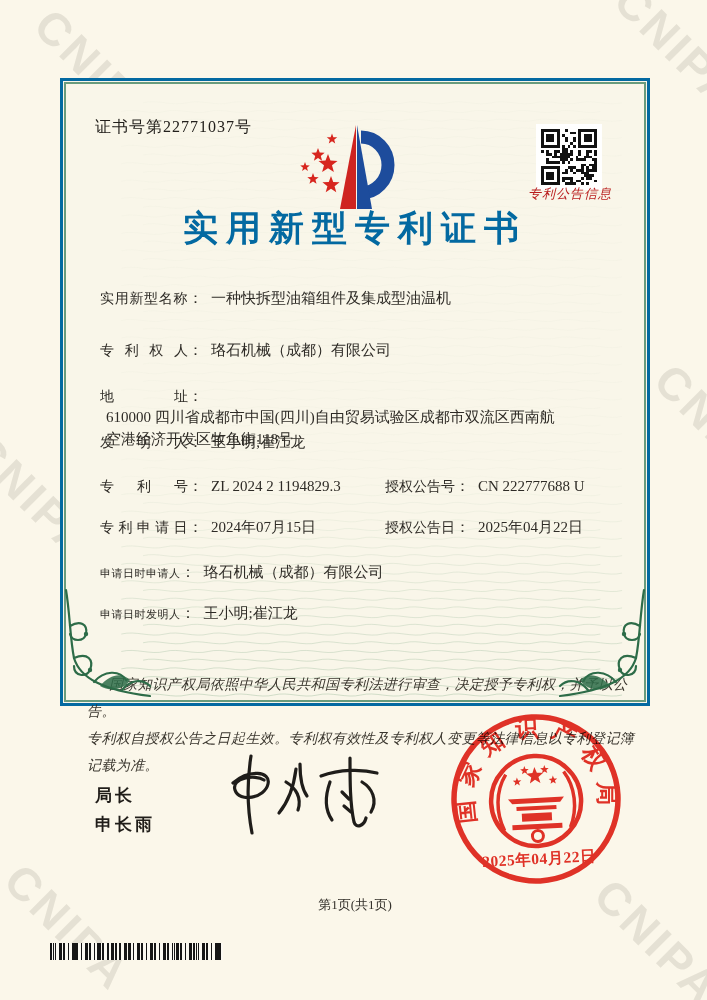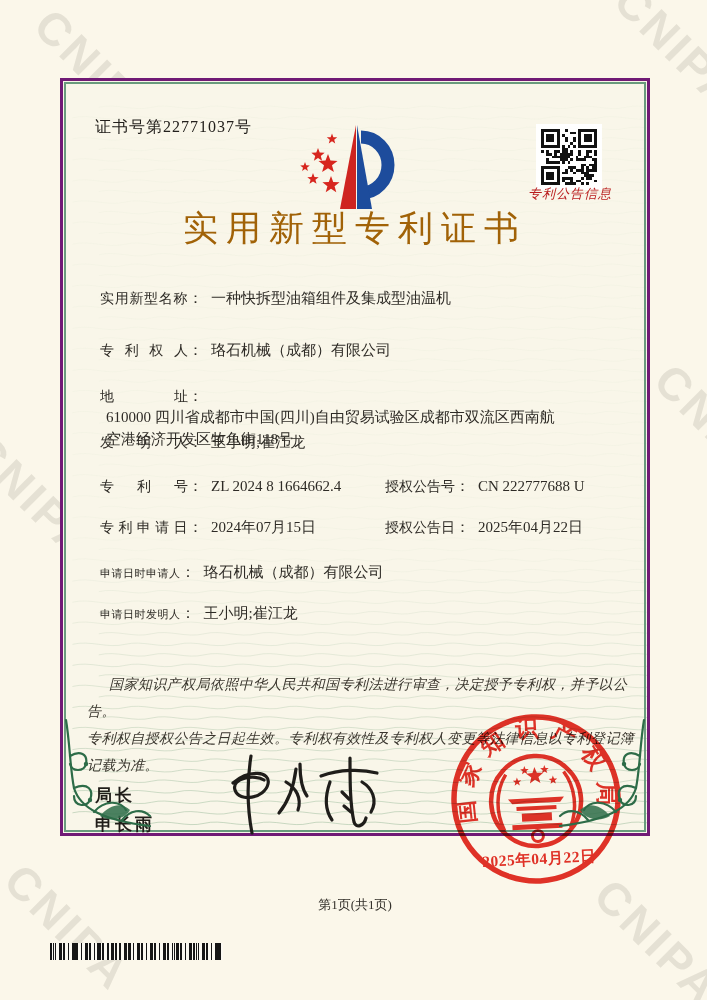--- a/index.html
+++ b/index.html
@@ -7,42 +7,42 @@
     width:707px;height:1000px;position:relative;overflow:hidden;
     background:#fbf7ea;
     font-family:"Liberation Serif","DejaVu Serif",serif;
   }
   .wm{
     position:absolute;font-family:"Liberation Sans","DejaVu Sans",sans-serif;
     font-weight:bold;font-size:46px;letter-spacing:3px;color:#7a7466;opacity:0.16;
     transform:rotate(45deg);transform-origin:center;white-space:nowrap;pointer-events:none;
   }
   .frame{
-    position:absolute;left:60px;top:78px;width:590px;height:758px;
-    border:3px solid #701a75;box-sizing:border-box;background:#f9f6e9;
+    position:absolute;left:60px;top:78px;width:590px;height:628px;
+    border:3px solid #0369a1;box-sizing:border-box;background:#f9f6e9;
   }
   .frame-inner{
     position:absolute;inset:1px;border:2px solid #699b7d;pointer-events:none;
   }
   #waves{position:absolute;left:0;top:0;width:100%;height:100%;}
   .certno{
     position:absolute;left:32px;top:36px;font-size:16px;color:#23201c;letter-spacing:1px;
   }
   #logo{position:absolute;left:232px;top:36px;}
   .qrbox{
     position:absolute;left:473px;top:43px;width:66px;height:66px;background:#ffffff;
     display:flex;align-items:center;justify-content:center;
   }
   .qrcaption{
     position:absolute;left:455px;top:104px;width:104px;text-align:center;
     font-size:13px;font-style:italic;color:#b91c1c;letter-spacing:1px;
   }
   .title{
     position:absolute;left:0;right:0;top:124px;text-align:center;
-    font-size:35px;font-weight:normal;letter-spacing:8px;padding-left:0;color:#a16207;
+    font-size:35px;font-weight:bold;letter-spacing:8px;padding-left:0;color:#0369a1;
   }
   .row{
     position:absolute;left:37px;font-size:15px;color:#2e2b26;white-space:nowrap;
   }
   .lbl{display:inline-block;width:88px;text-align:justify;text-align-last:justify;font-size:14px;}
   .lbl6{width:88px;letter-spacing:0.5px;}
   .colon{margin:0 2px 0 0;}
   .val{margin-left:6px;}
   .row.addr{white-space:normal;}
   .row.addr .val{display:inline-block;width:456px;vertical-align:top;line-height:22px;}
@@ -411,21 +411,21 @@
 
   <div class="row addr" style="top:306px">
     <span class="lbl">地址</span><span class="colon">：</span><span class="val">610000 四川省成都市中国(四川)自由贸易试验区成都市双流区西南航空港经济开发区牧鱼街118号</span>
   </div>
 
   <div class="row" style="top:352px">
     <span class="lbl">发明人</span><span class="colon">：</span><span class="val">王小明;崔江龙</span>
   </div>
 
   <div class="row" style="top:396px">
-    <span class="lbl">专利号</span><span class="colon">：</span><span class="val">ZL 2024 8 1664662.4</span>
+    <span class="lbl">专利号</span><span class="colon">：</span><span class="val">ZL 2024 2 1194829.3</span>
     <span class="col2">
       <span class="lbl">授权公告号</span><span class="colon">：</span><span class="val">CN 222777688 U</span>
     </span>
   </div>
 
   <div class="row" style="top:437px">
     <span class="lbl lbl6">专利申请日</span><span class="colon">：</span><span class="val">2024年07月15日</span>
     <span class="col2">
       <span class="lbl">授权公告日</span><span class="colon">：</span><span class="val">2025年04月22日</span>
     </span>

